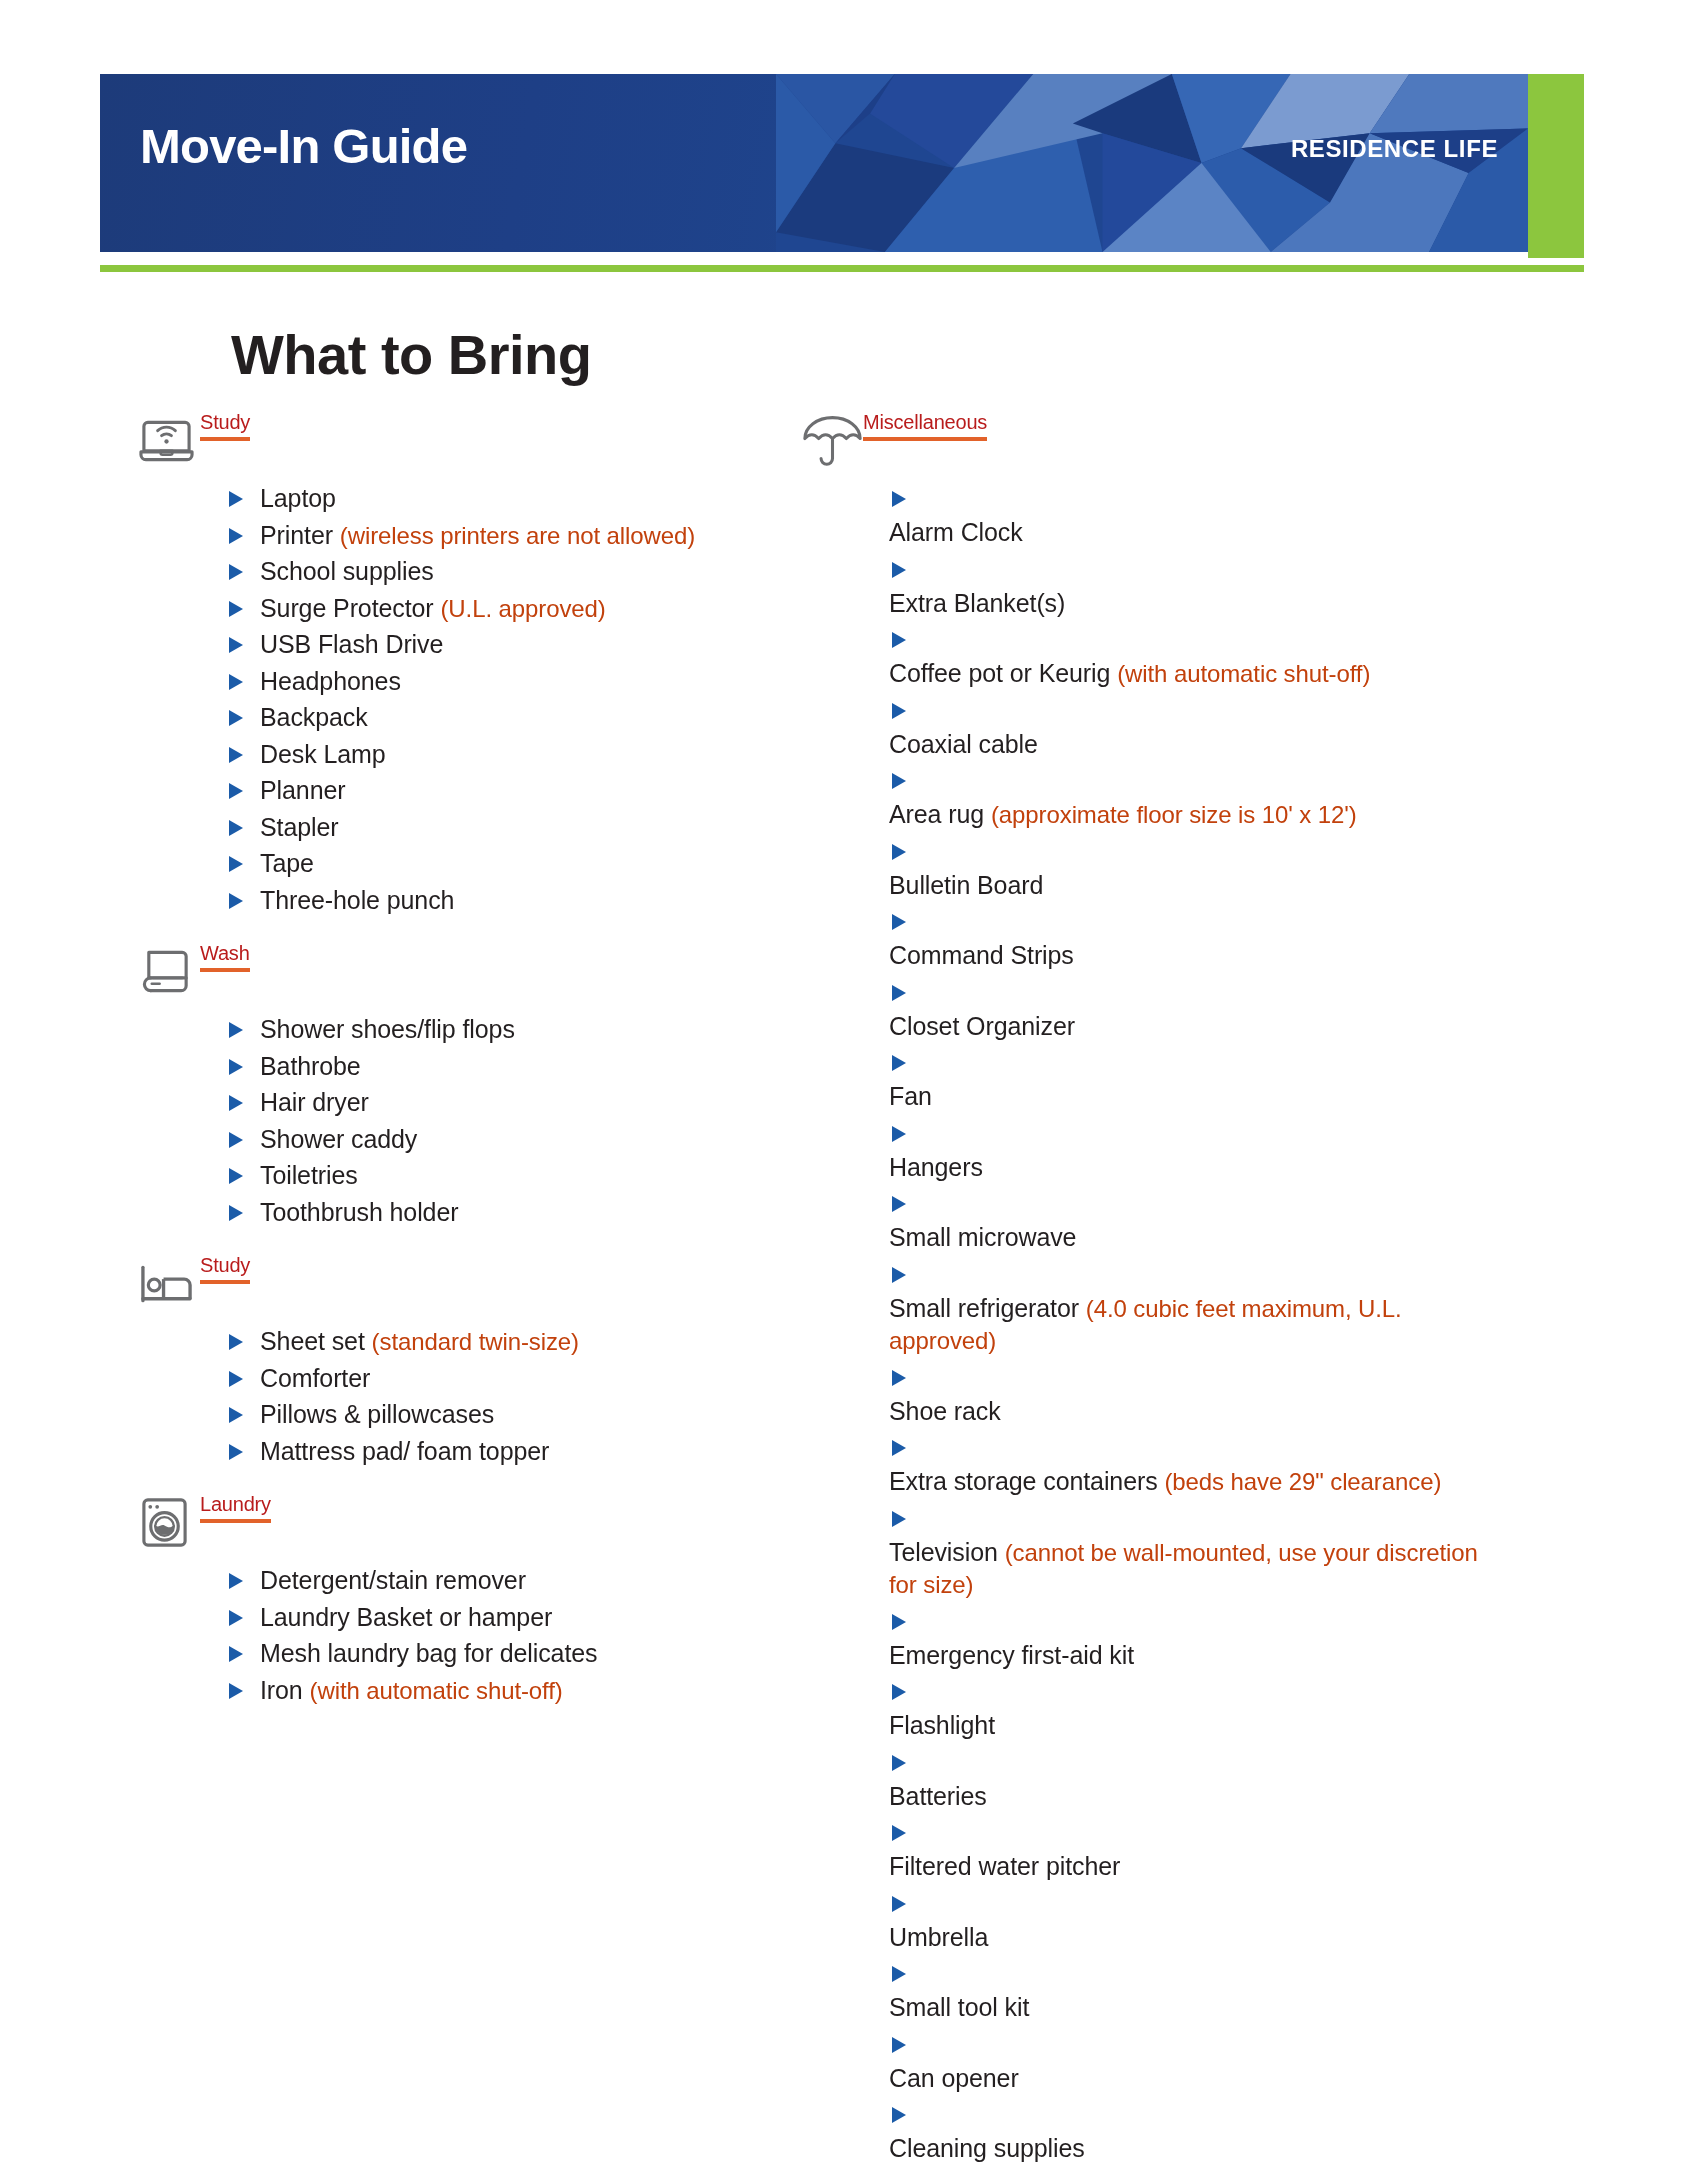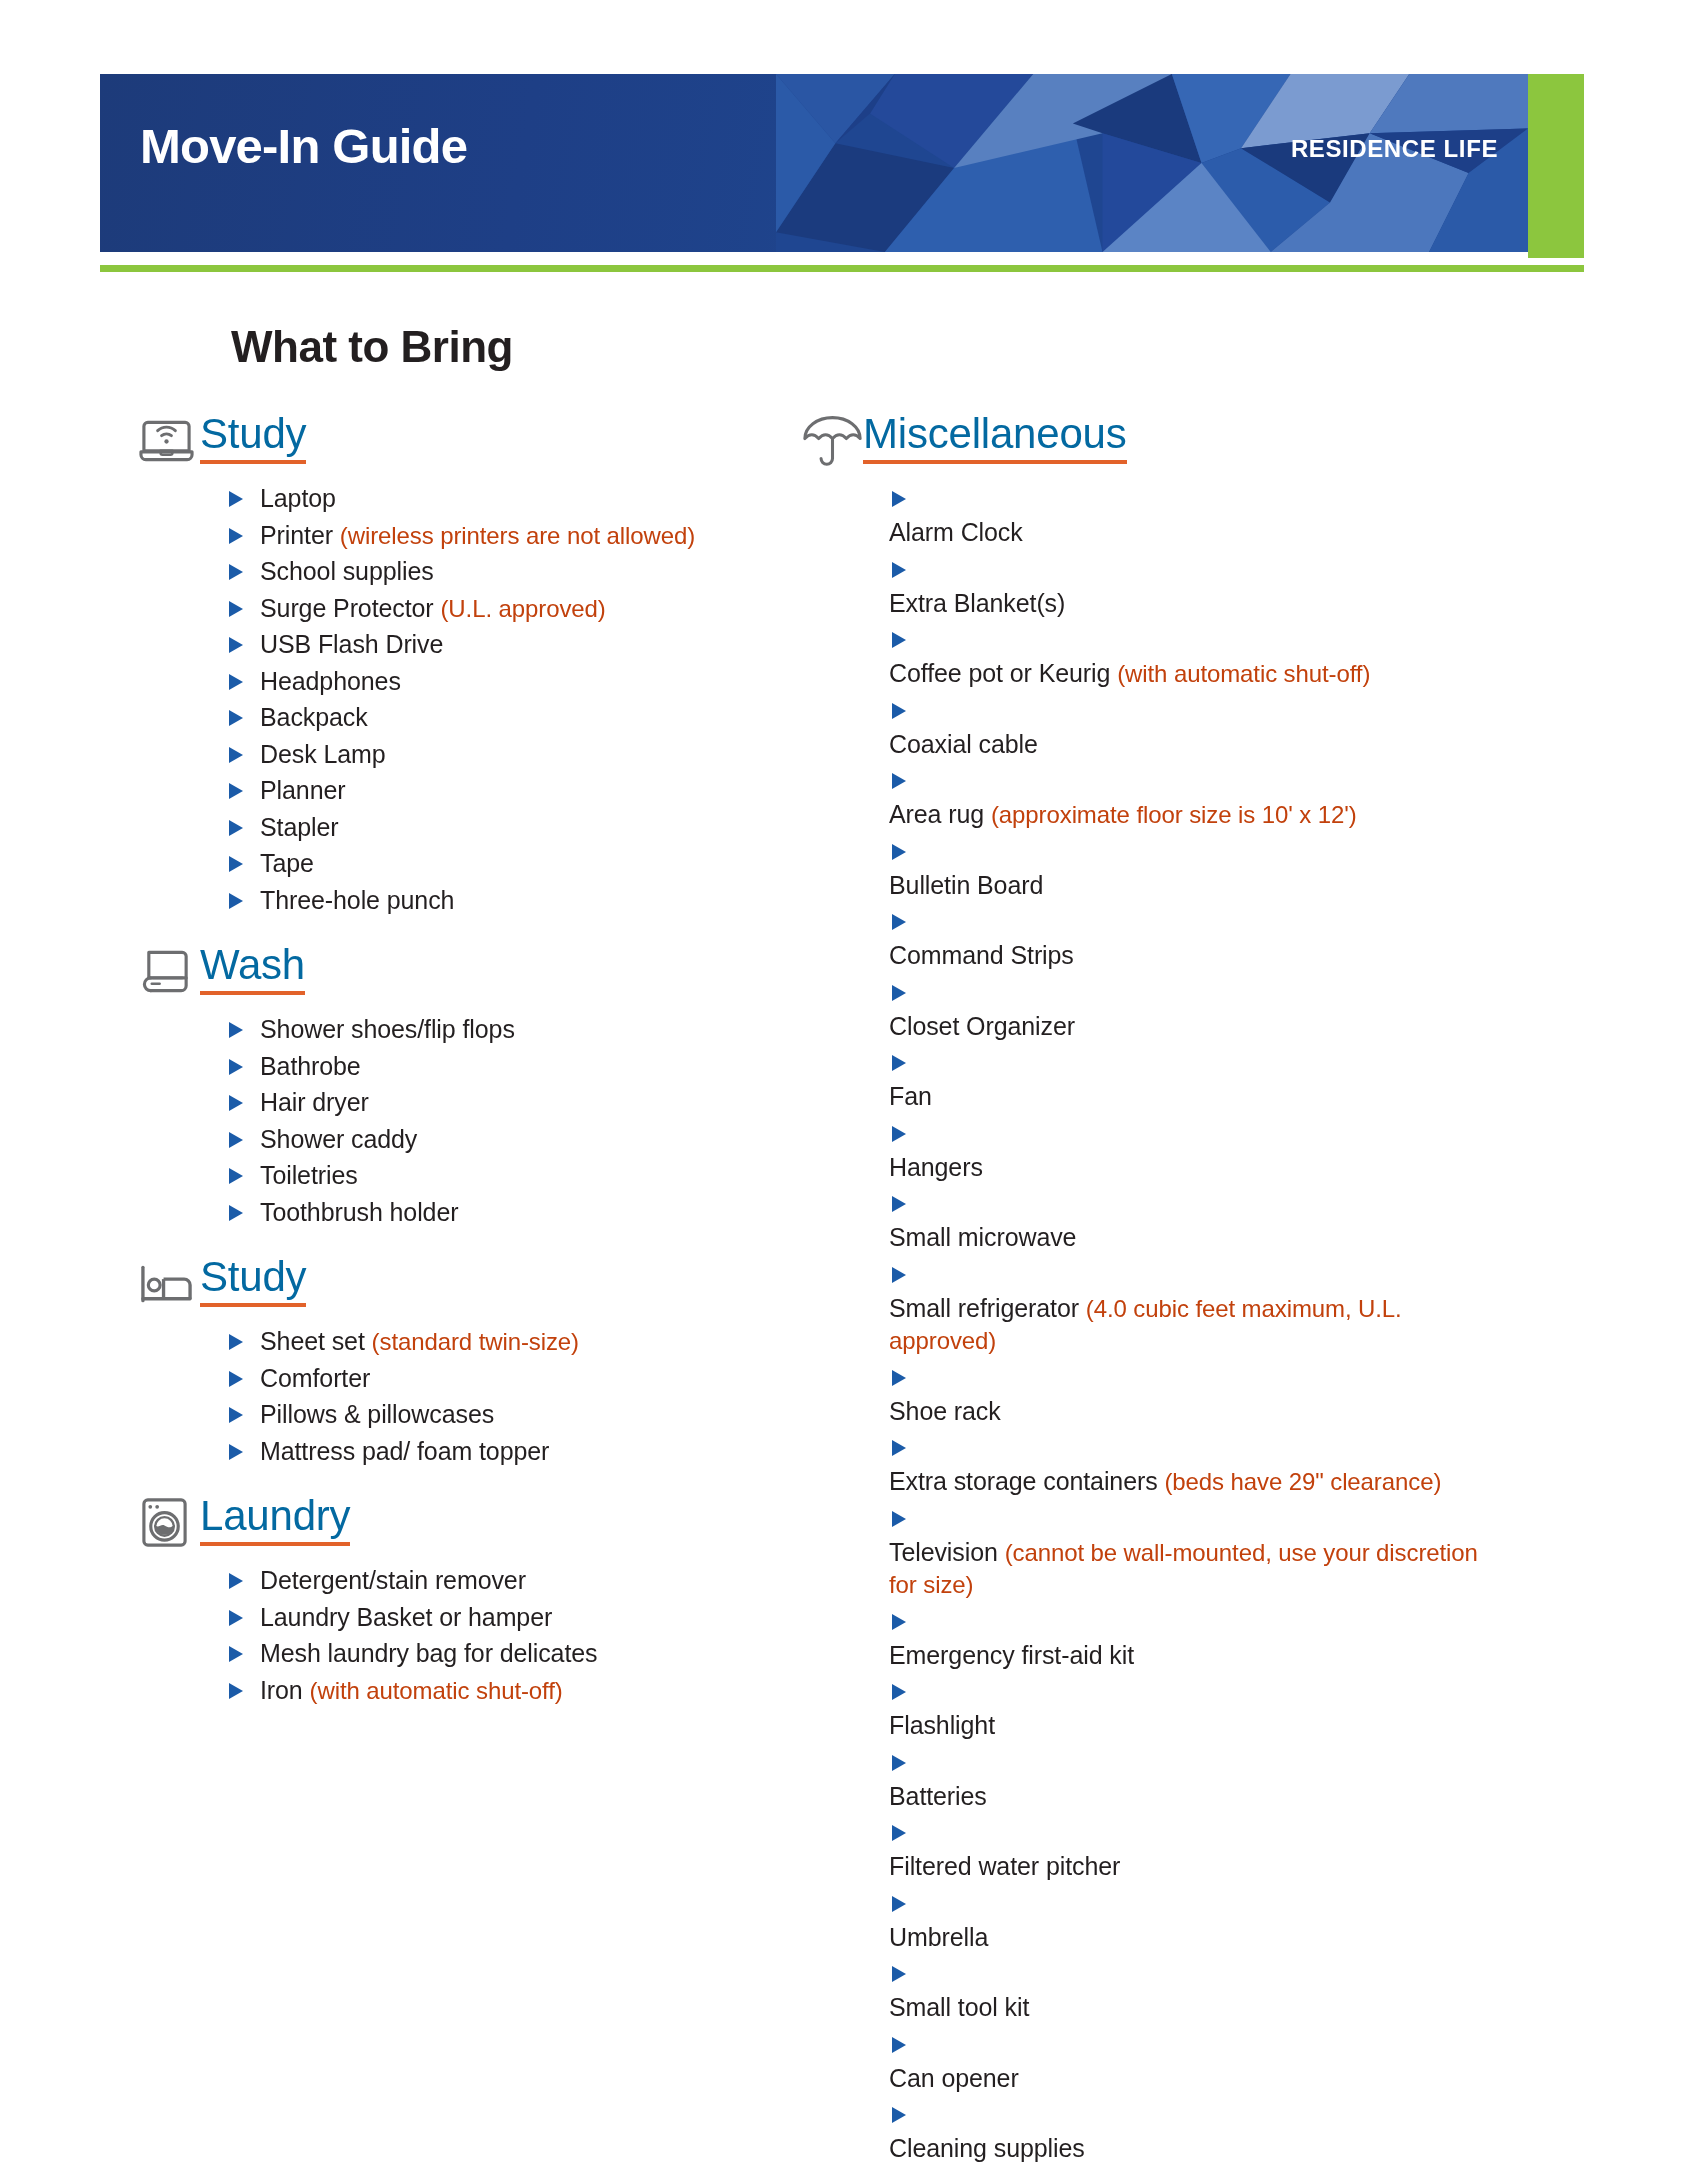--- a/index.html
+++ b/index.html
@@ -67,21 +67,21 @@
     width: 1484px; height: 7px;
     background: #8cc63e;
   }
 
   
   .content { position: absolute; left: 0; top: 0; width: 1683px; }
 
   .page-title {
     position: absolute;
     left: 231px; top: 322px;
-    font-size: 44px;
+    font-size: 56px;
     font-weight: bold;
     color: #231f20;
     letter-spacing: -0.5px;
   }
 
   .col-left  { position: absolute; left: 139px; top: 411px;  width: 653px; }
   .col-right { position: absolute; left: 802px; top: 411px;  width: 693px; }
 
   .section { position: relative; margin-bottom: 26px; }
 
@@ -93,22 +93,22 @@
   }
   .sec-icon {
     width: 61px; height: 57px;
     flex: 0 0 61px;
     display: flex; align-items: center; justify-content: flex-start;
     padding-top: 2px;
   }
   .sec-icon svg { display: block; }
   .sec-title-box { position: relative; padding-top: 1px; }
   .sec-title {
-    font-size: 42px;
-    color: #0369a1;
+    font-size: 20px;
+    color: #b91c1c;
     line-height: 1.05;
     letter-spacing: -0.2px;
     white-space: nowrap;
   }
   .sec-underline {
     margin-top: 4px;
     height: 4px;
     background: #e2622a;
     width: 100%;
   }

